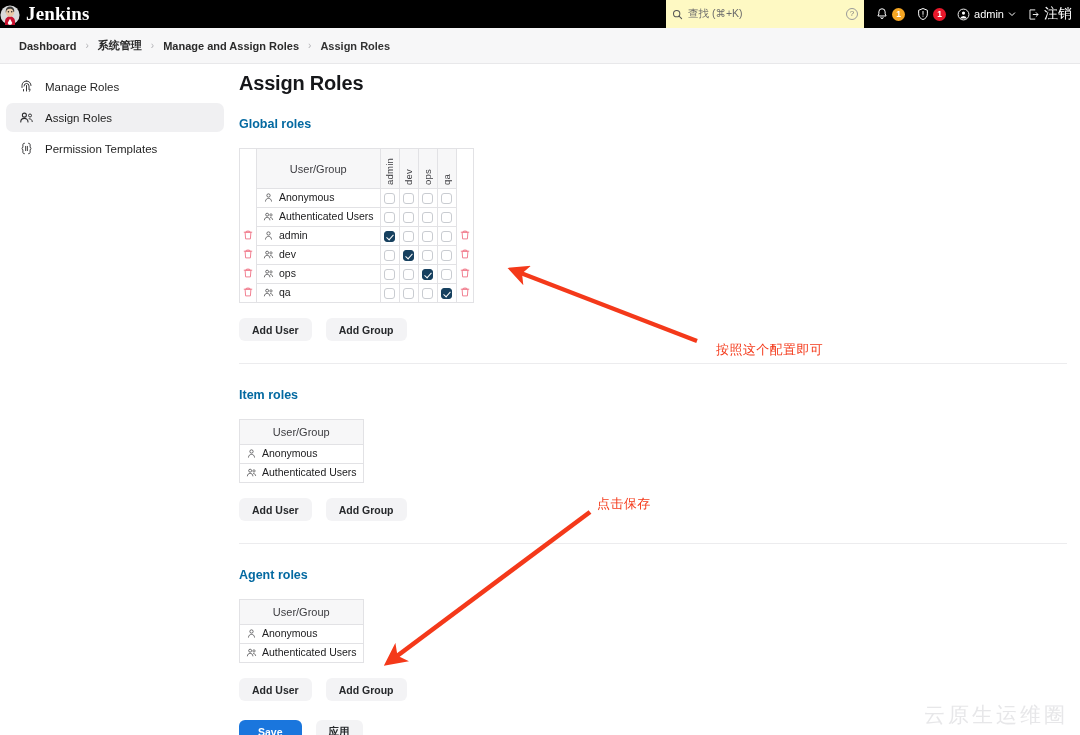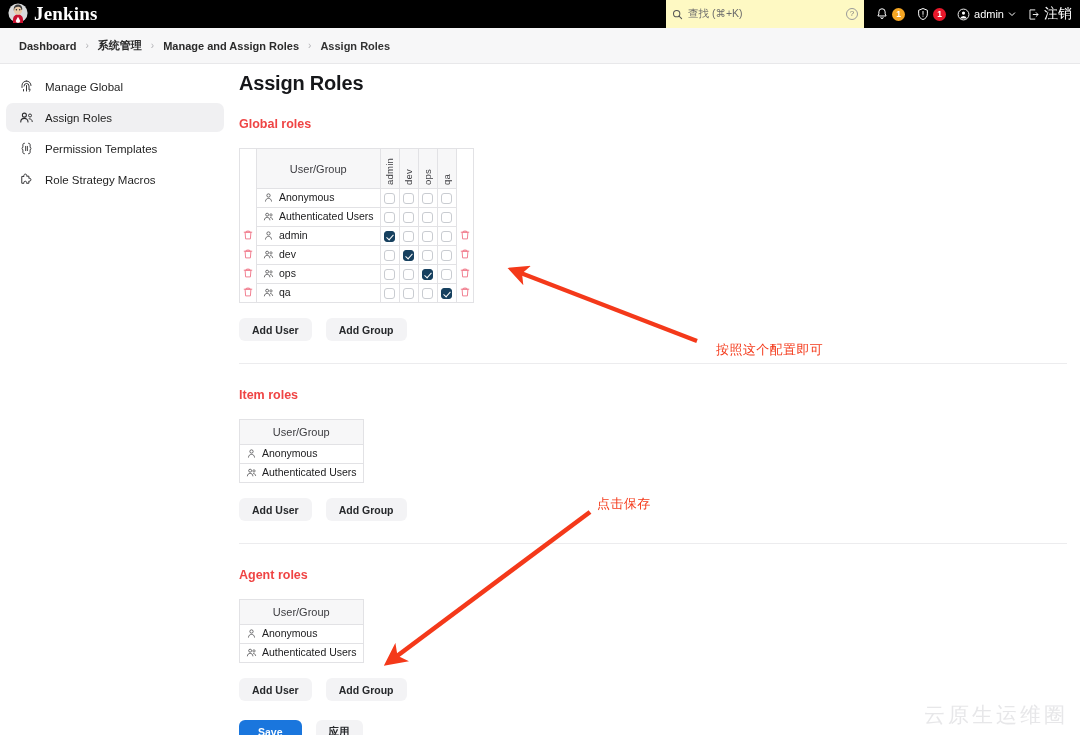--- a/index.html
+++ b/index.html
@@ -9,21 +9,21 @@
     background: #fff;
     overflow: hidden;
   }
   #root { position: relative; width: 1080px; height: 735px; background: #fff; }
 
   
   .topbar {
     position: absolute; top: 0; left: 0; width: 1080px; height: 28px;
     background: #000; display: flex; align-items: center;
   }
-  .brand { display: flex; align-items: flex-start; gap: 6px; padding-left: 8px; }
+  .brand { display: flex; align-items: flex-end; gap: 6px; }
   .jenkins-logo { width: 20px; height: 20px; position: relative; display:block; }
   .brand-text {
     color: #fff; font-family: "Liberation Serif", "DejaVu Serif", serif;
     font-size: 19px; font-weight: 700; letter-spacing: .2px;
   }
   .top-right {
     position: absolute; right: 8px; top: 0; height: 28px;
     display: flex; align-items: center; gap: 11px;
   }
   .searchbox {
@@ -64,21 +64,21 @@
     display: flex; align-items: center; gap: 11px; height: 29px;
     padding-left: 12px; border-radius: 7px; margin-bottom: 2px;
   }
   .side-item.active { background: #f0f0f2; }
   .side-label { font-size: 11.5px; color: #1f1f1f; font-weight: 500; }
   .side-ico { width: 16px; height: 16px; display: flex; align-items: center; justify-content: center; }
 
   
   .main { position: absolute; top: 72px; left: 239px; width: 828px; }
   .page-title { font-size: 20px; font-weight: 700; color: #16171a; letter-spacing: -.2px; }
-  .sec-head { font-size: 12.5px; font-weight: 700; color: #ef4444; }
+  .sec-head { font-size: 12.5px; font-weight: 700; color: #0369a1; }
 
   
   .tbl { border-collapse: collapse; border: 1px solid #e2e2e5; background: #fff; }
   .tbl th.ug {
     background: #f7f7f8; font-size: 11px; font-weight: 400; color: #3c3c40;
     border: 1px solid #e2e2e5; text-align: center; padding: 6px 10px; min-width: 108px;
   }
   .tbl th.rot {
     background: #f7f7f8; border: 1px solid #e2e2e5; width: 19px; padding: 0;
     height: 40px; vertical-align: bottom;
@@ -215,21 +215,21 @@
       <div class="side-item">
         <span class="side-ico">
           <svg width="15" height="15" viewBox="0 0 24 24">
             <path d="M12 3.2c-4 0-7.2 3.2-7.2 7.2v3.2" fill="none" stroke="#2a2a2c" stroke-width="1.5" stroke-linecap="round"></path>
             <path d="M19.2 10.4c0-4-3.2-7.2-7.2-7.2" fill="none" stroke="#2a2a2c" stroke-width="1.5" stroke-linecap="round"></path>
             <path d="M8 11.2a4 4 0 0 1 8 0v5.6" fill="none" stroke="#2a2a2c" stroke-width="1.5" stroke-linecap="round"></path>
             <path d="M12 10.4v8.8" fill="none" stroke="#2a2a2c" stroke-width="1.5" stroke-linecap="round"></path>
             <path d="M7.2 16.8v2.4M16.8 19.6c.6-1 .8-2 .8-3.2" fill="none" stroke="#2a2a2c" stroke-width="1.5" stroke-linecap="round"></path>
           </svg>
         </span>
-        <span class="side-label">Manage Global</span>
+        <span class="side-label">Manage Roles</span>
       </div>
       <div class="side-item active">
         <span class="side-ico">
           <svg width="15" height="15" viewBox="0 0 24 24">
             <circle cx="8.6" cy="8.2" r="3.2" fill="none" stroke="#2a2a2c" stroke-width="1.7"></circle>
             <path d="M2.8 19c0-3.3 2.6-5.6 5.8-5.6s5.8 2.3 5.8 5.6" fill="none" stroke="#2a2a2c" stroke-width="1.7" stroke-linecap="round"></path>
             <circle cx="17.6" cy="8.8" r="2.4" fill="none" stroke="#2a2a2c" stroke-width="1.5"></circle>
             <path d="M16.2 14c3 0 5 1.9 5 4.6" fill="none" stroke="#2a2a2c" stroke-width="1.5" stroke-linecap="round"></path>
           </svg>
         </span>
@@ -237,28 +237,20 @@
       </div>
       <div class="side-item">
         <span class="side-ico">
           <svg width="15" height="15" viewBox="0 0 24 24">
             <path d="M8.6 3.6c-2 0-2.4 1.3-2.4 3v2.6c0 1.4-.6 2.4-1.8 2.8 1.2.4 1.8 1.4 1.8 2.8v2.6c0 1.7.4 3 2.4 3" fill="none" stroke="#2a2a2c" stroke-width="1.5" stroke-linecap="round"></path>
             <path d="M15.4 3.6c2 0 2.4 1.3 2.4 3v2.6c0 1.4.6 2.4 1.8 2.8-1.2.4-1.8 1.4-1.8 2.8v2.6c0 1.7-.4 3-2.4 3" fill="none" stroke="#2a2a2c" stroke-width="1.5" stroke-linecap="round"></path>
             <path d="M10.6 8.6v6.8M13.4 8.6v6.8" fill="none" stroke="#2a2a2c" stroke-width="1.4" stroke-linecap="round"></path>
           </svg>
         </span>
         <span class="side-label">Permission Templates</span>
-      </div>
-      <div class="side-item">
-        <span class="side-ico">
-          <svg width="15" height="15" viewBox="0 0 24 24">
-            <path d="M10 3.4c1.5 0 2.4.9 2.4 2 0 .5-.2.9-.2 1.3h3.6v3.5c.4 0 .8-.2 1.3-.2 1.1 0 2 .9 2 2.3s-.9 2.3-2 2.3c-.5 0-.9-.2-1.3-.2v3.6H12c0-.4.2-.8.2-1.3 0-1.1-.9-2-2.2-2s-2.2.9-2.2 2c0 .5.2.9.2 1.3H4.4V7.1h3.6c0-.4-.2-.8-.2-1.3 0-1.1.8-2.4 2.2-2.4z" fill="none" stroke="#2a2a2c" stroke-width="1.5" stroke-linejoin="round"></path>
-          </svg>
-        </span>
-        <span class="side-label">Role Strategy Macros</span>
       </div>
     </div>
 
   <div class="main">
     <div class="page-title">Assign Roles</div>
     <div id="sections-host">
         <div class="sec-head" style="margin-top: 22px;">Global roles</div>
         <div style="margin-top: 17px;">
           <table class="tbl">
             <thead>

